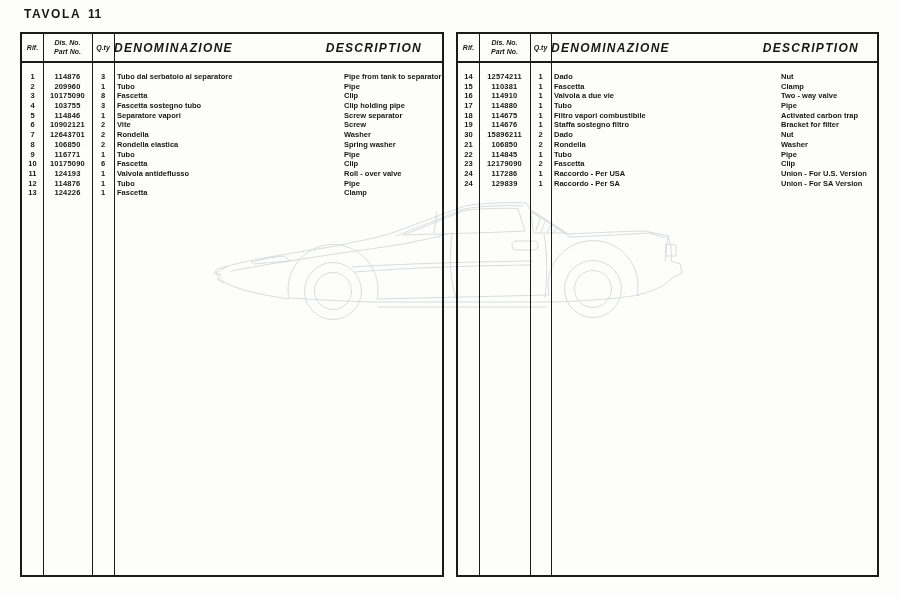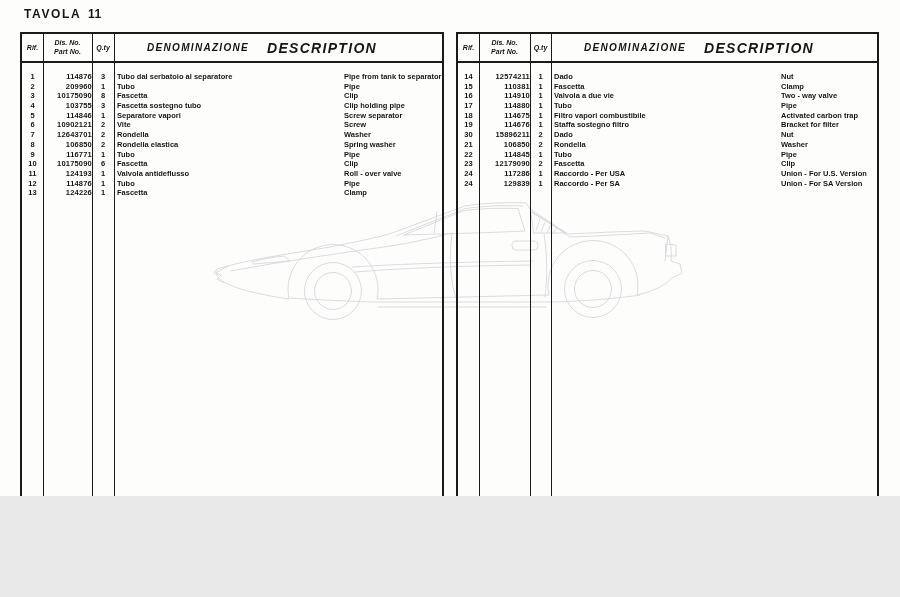--- a/index.html
+++ b/index.html
@@ -1,17 +1,17 @@
 <!DOCTYPE html>
 <html><head>
 <meta charset="utf-8">
 <style>
   html,body{margin:0;padding:0;background:#e9e9e9;}
   .page{
-    position:relative; width:900px; height:496px; background:#fdfdfc;
+    position:relative; width:900px; height:597px; background:#fdfdfc;
     font-family:"Liberation Sans", sans-serif; color:#161616; overflow:hidden;
   }
   
   .title{position:absolute; left:24px; top:7px; font-size:12px; font-weight:bold; letter-spacing:1.6px;}
   .title .plate-no{position:absolute; left:64px; top:0; letter-spacing:0.5px;}
   
   .car{position:absolute; left:205px; top:196px; z-index:0;}
   
   .ptable{
     position:absolute; top:32px; height:545px; border:2px solid #1a1a1a; z-index:1;
@@ -25,26 +25,26 @@
   .thead{
     position:absolute; top:0; left:0; right:0; height:27px;
     border-bottom:2px solid #1a1a1a; display:flex; align-items:center;
     font-weight:bold; font-style:italic;
   }
   .h-rif{width:21px; text-align:center; font-size:7px;}
   .h-dis{width:49px; text-align:center; font-size:7px; line-height:8.5px;}
   .ptable.right .h-dis{width:51px;}
   .h-qty{width:22px; text-align:center; font-size:7px;}
   .ptable.right .h-qty{width:21px;}
-  .h-den{width:135px; text-align:right; font-size:10px; letter-spacing:1.3px;}
-  .h-desc{width:155px; margin-left:18px; text-align:left; font-size:14px; letter-spacing:1.3px;}
+  .h-den{width:135px; text-align:left; font-size:12px; letter-spacing:1.3px;}
+  .h-desc{width:155px; margin-left:18px; text-align:right; font-size:12px; letter-spacing:1.3px;}
   .tbody{position:absolute; top:38px; left:0; right:0;}
   .row{display:flex; height:9.7px; line-height:9.8px; font-size:7.5px; font-weight:bold;}
   .c-rif{width:21px; text-align:center;}
-  .c-part{width:49px; text-align:right; letter-spacing:0.2px;}
+  .c-part{width:49px; text-align:center; letter-spacing:0.2px;}
   .ptable.right .c-part{width:51px;}
   .c-qty{width:22px; text-align:center;}
   .ptable.right .c-qty{width:21px;}
   .c-den{width:184px; padding-left:3px; box-sizing:border-box; white-space:nowrap;}
   .c-desc{flex:1; white-space:nowrap;margin-left:46px;}
 </style>
 </head>
 <body>
 
 <div class="page">

